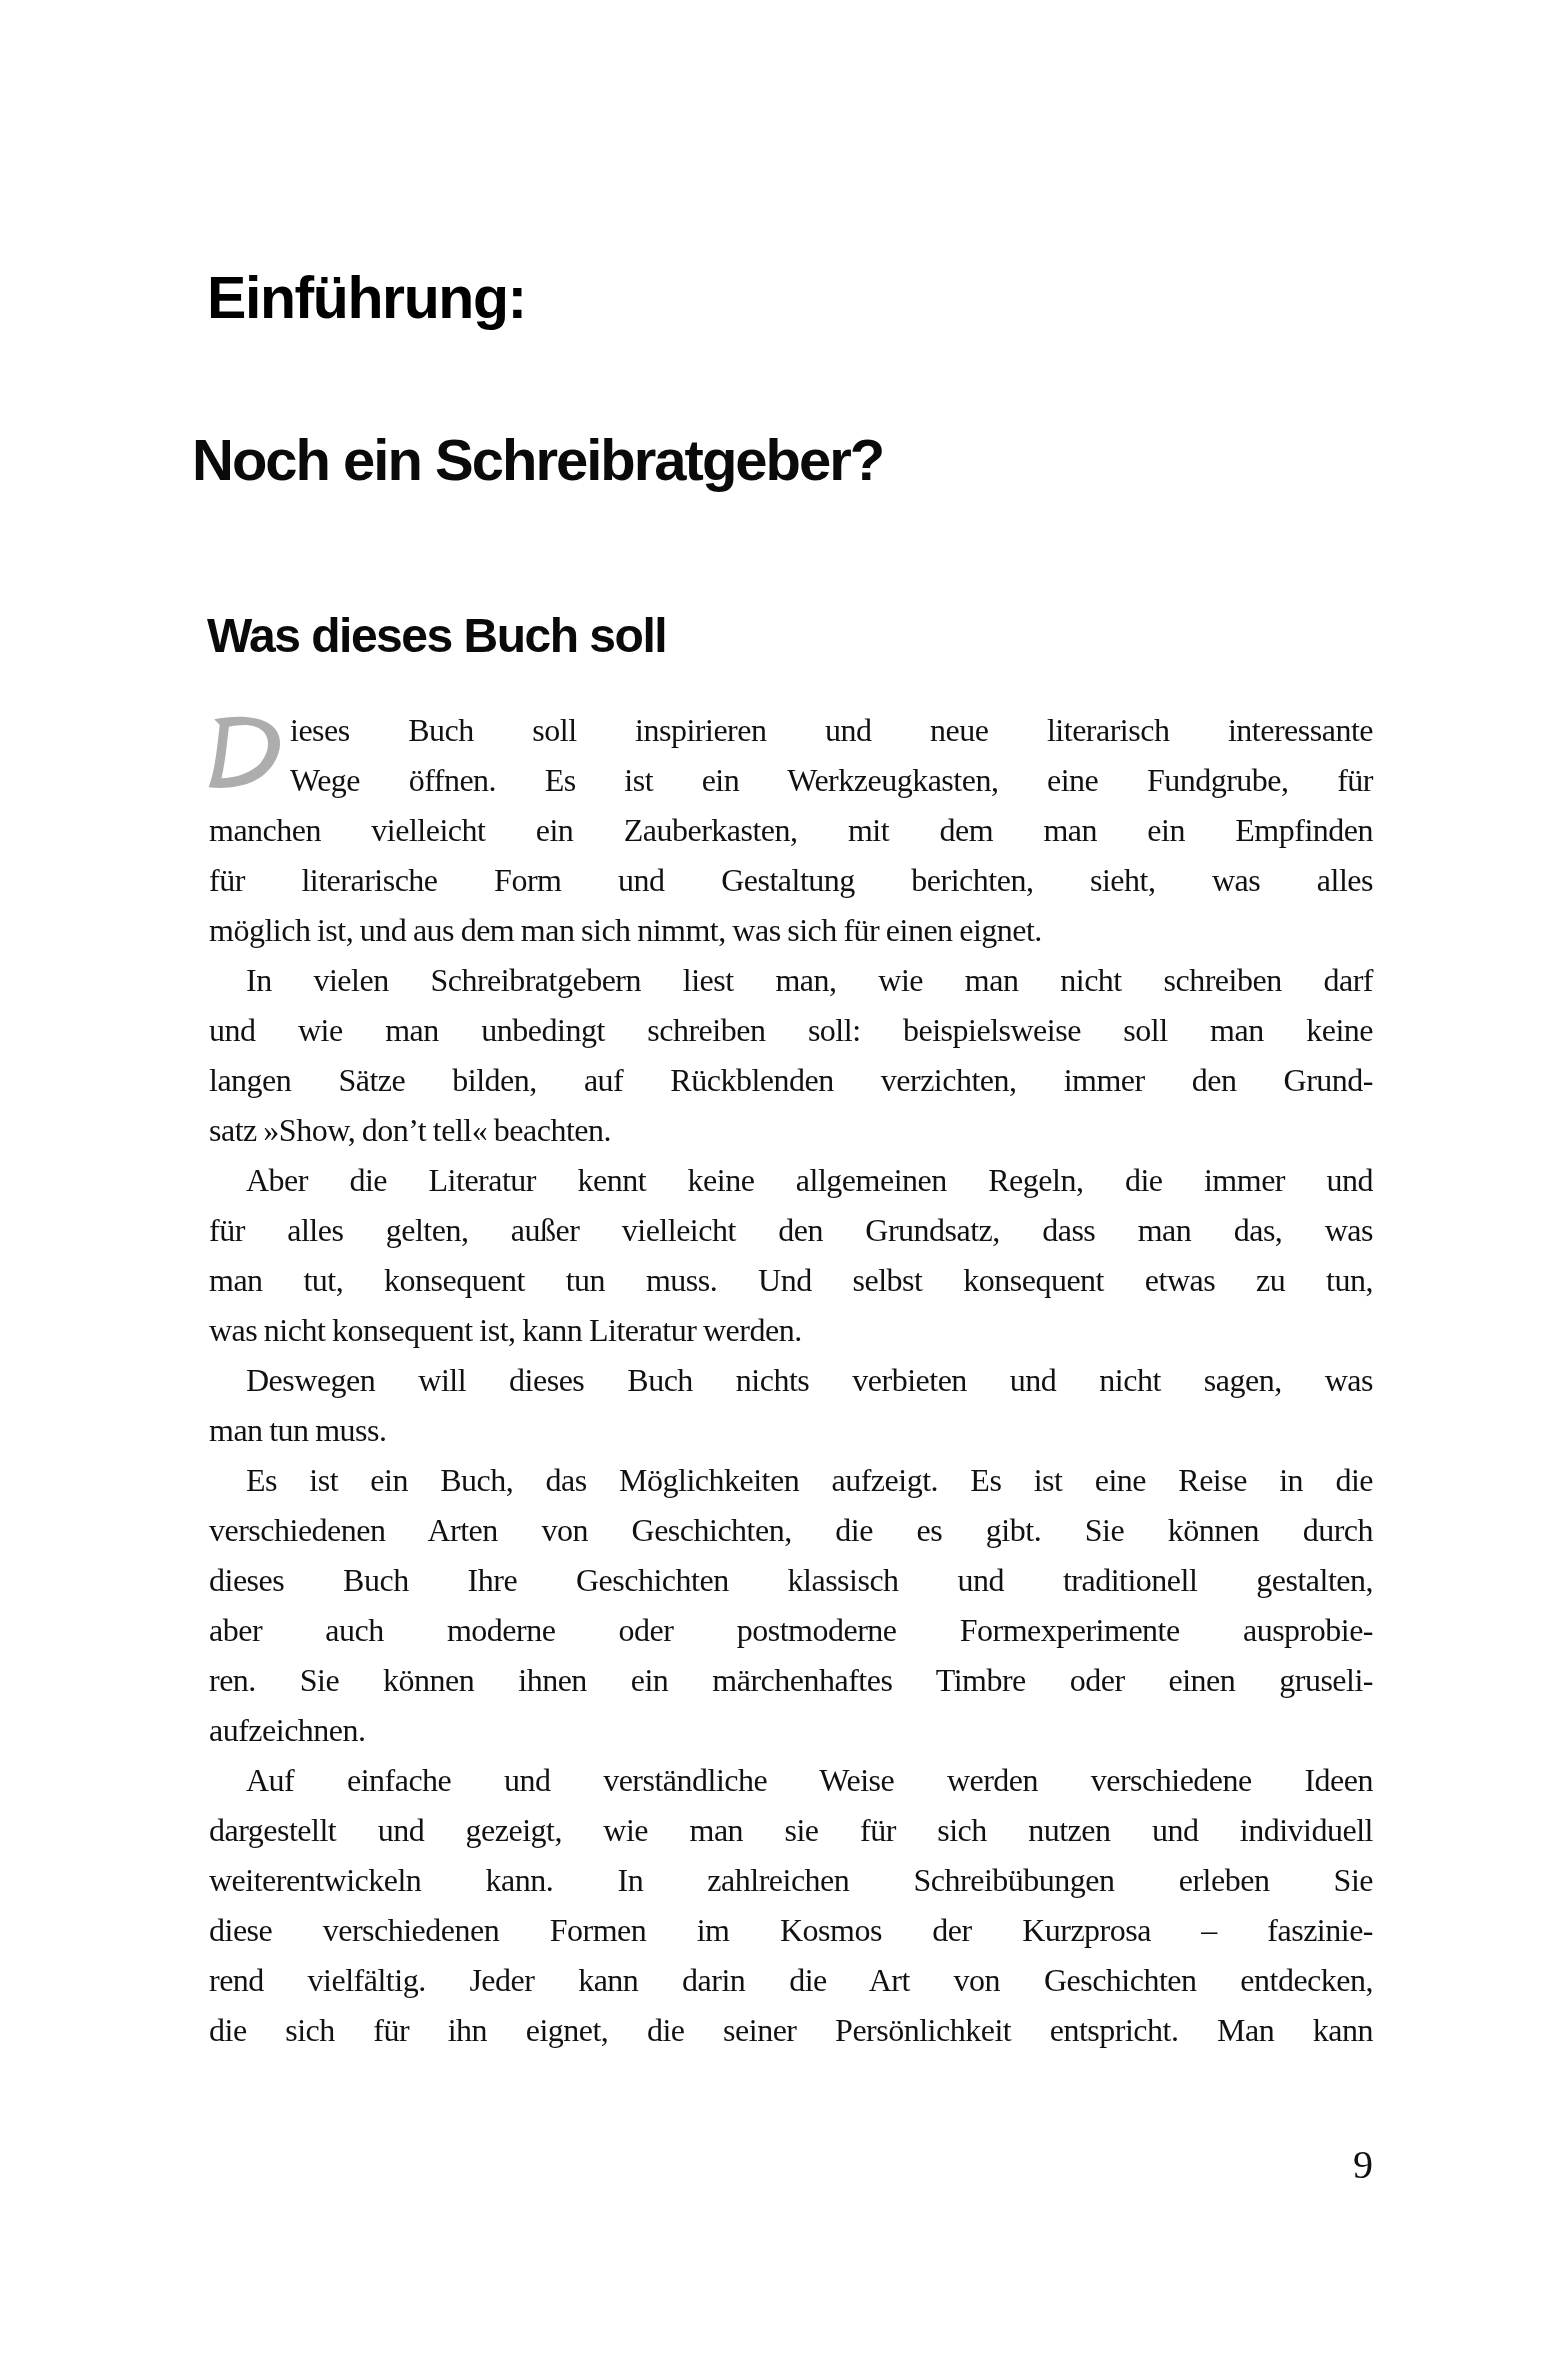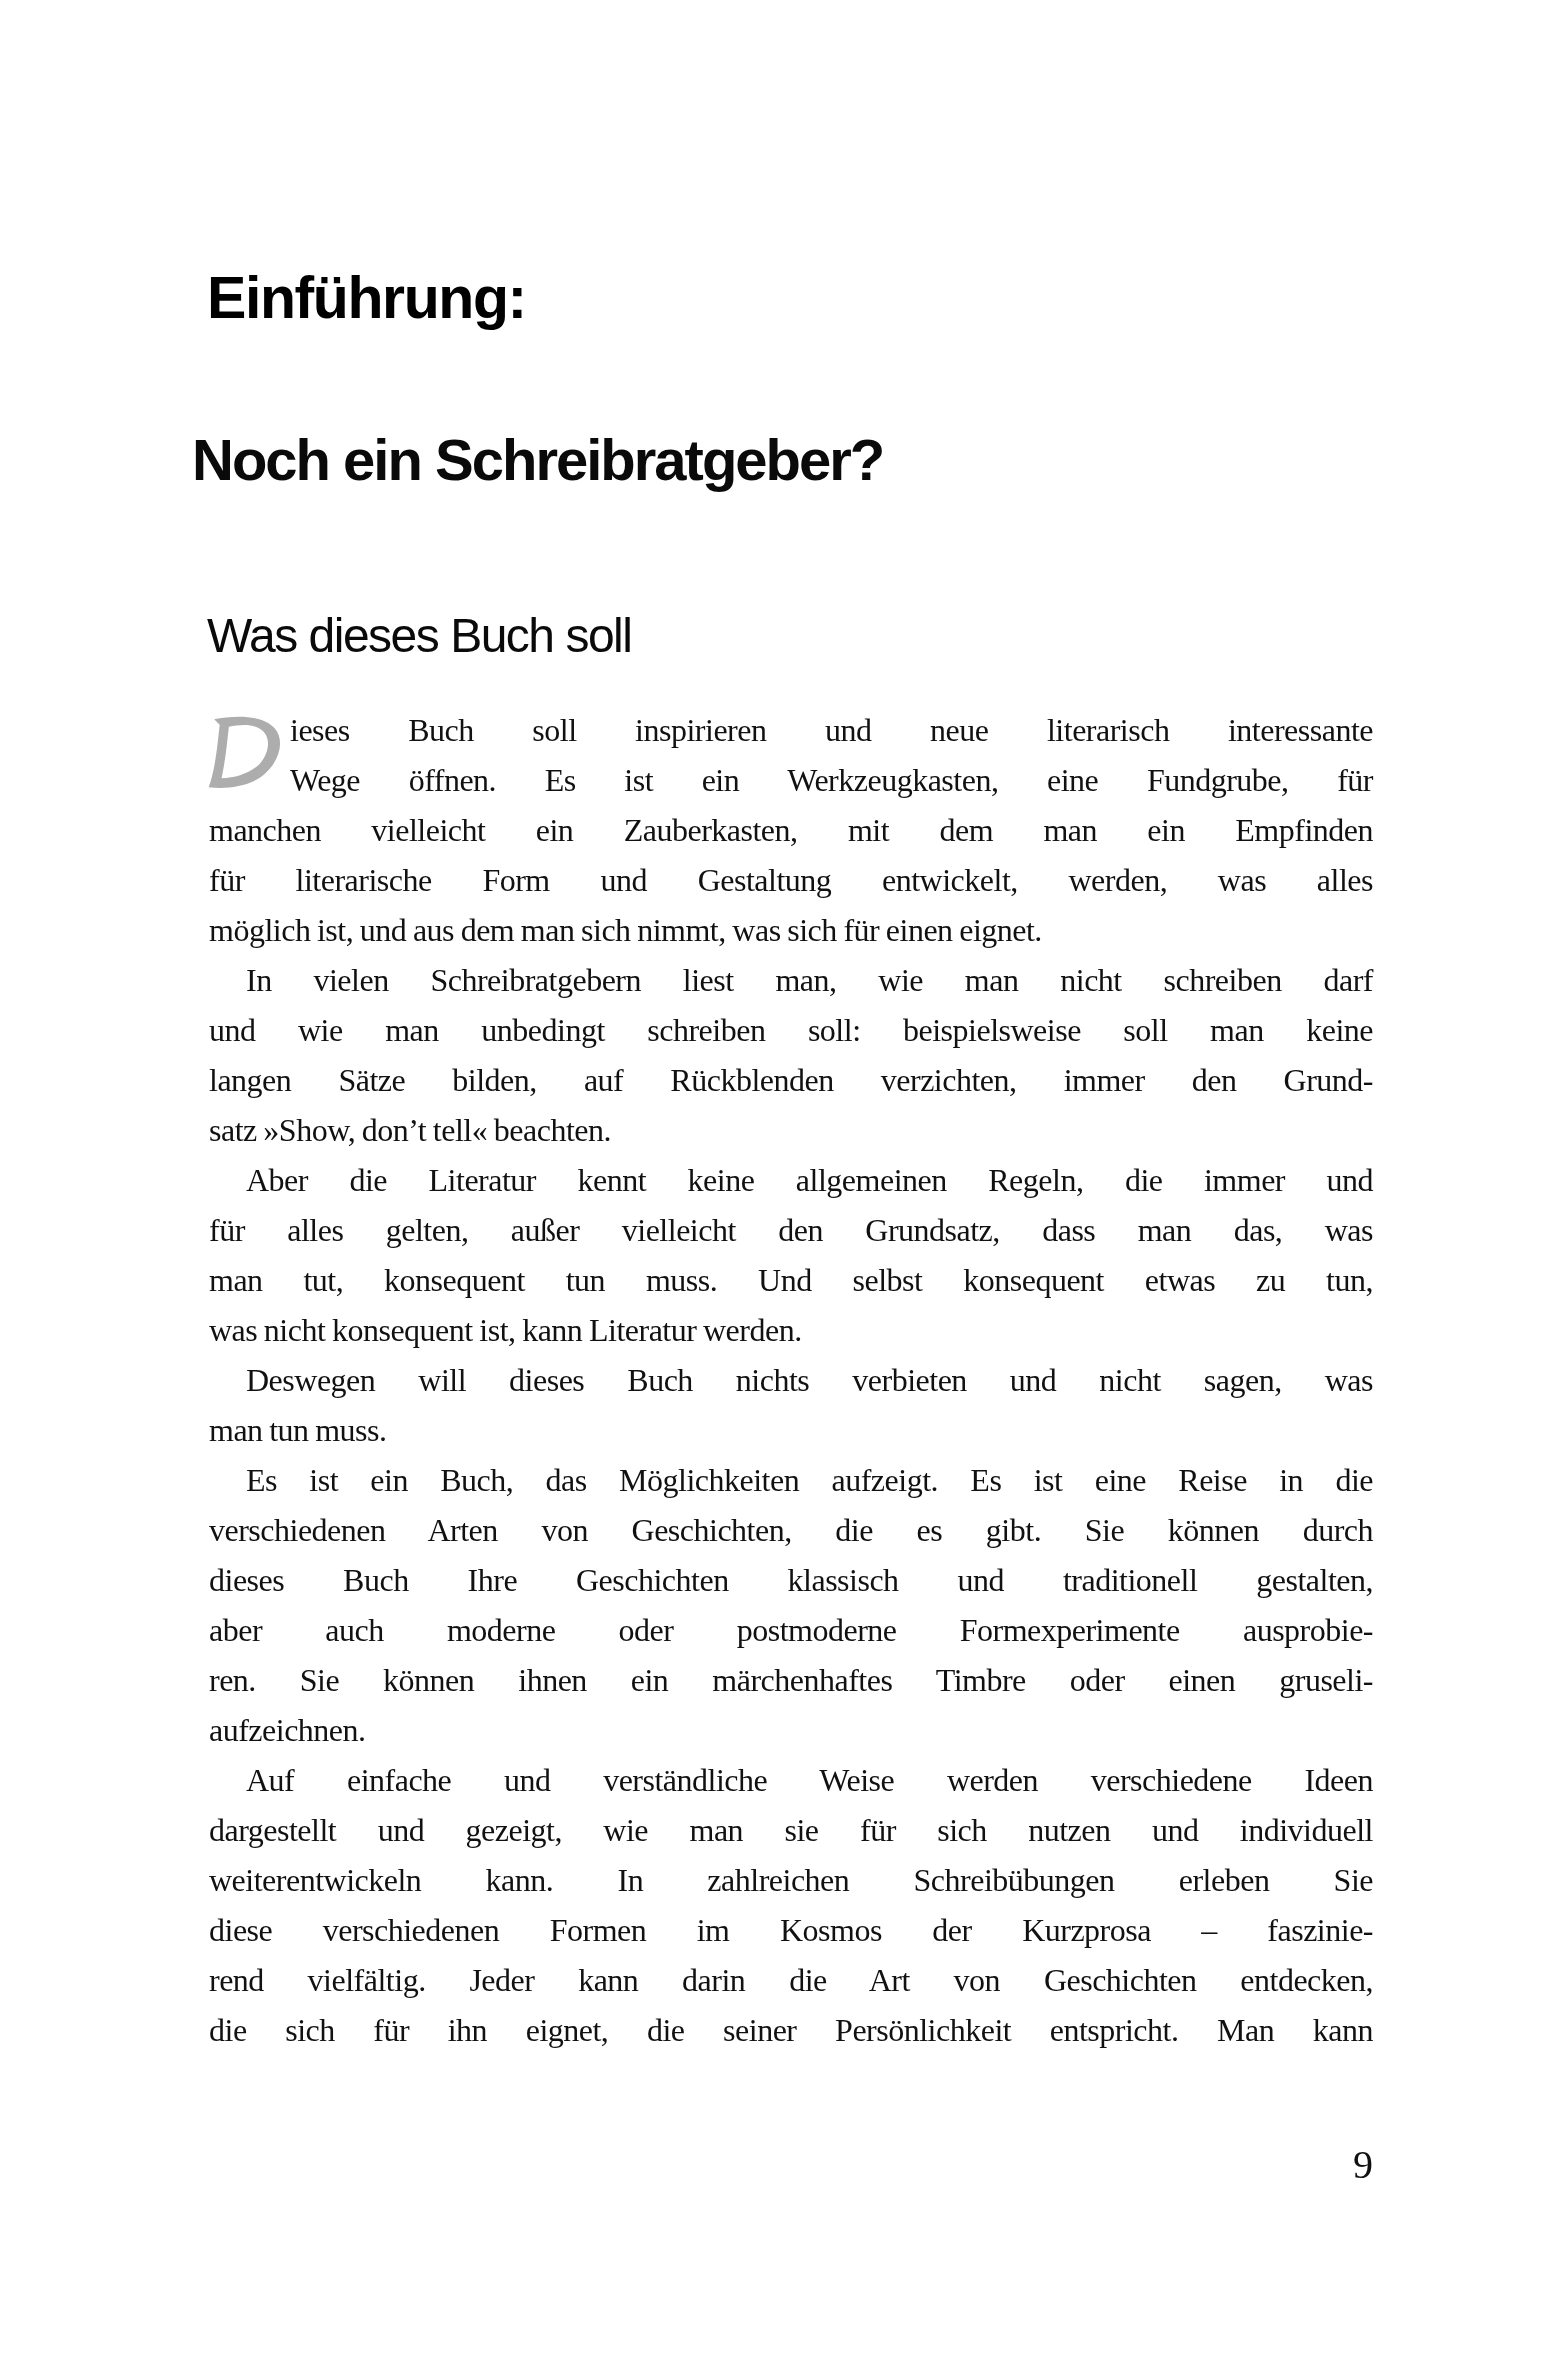--- a/index.html
+++ b/index.html
@@ -12,21 +12,21 @@
     color: #000000; margin: 0; white-space: nowrap;
   }
   .h-title {
     position: absolute; left: 192px; top: 423px;
     font-family: "Liberation Sans", sans-serif; font-weight: bold;
     font-size: 58px; line-height: 73px; letter-spacing: -2px;
     color: #0a0a0a; margin: 0; white-space: nowrap;
   }
   .h-section {
     position: absolute; left: 207px; top: 606px;
-    font-family: "Liberation Sans", sans-serif; font-weight: normal;
+    font-family: "Liberation Sans", sans-serif; font-weight: bold;
     font-size: 48px; line-height: 59px; letter-spacing: -1.5px;
     color: #0a0a0a; margin: 0; white-space: nowrap;
   }
   .body-text {
     position: absolute; left: 209px; top: 705px; width: 1164px;
     font-family: "Liberation Serif", serif; font-size: 32px;
     color: #111; letter-spacing: -0.5px; word-spacing: -0.9px;
   }
   .line {
     display: block; height: 50px; line-height: 50px;
@@ -57,21 +57,21 @@
   <svg class="dropcap" viewBox="0 0 86 86" aria-label="D">
     <path d="M10 8 C 30 4, 62 2, 76 18 C 88 32, 80 56, 62 70 C 46 82, 22 84, 4 82
              L 6 76 C 12 56, 14 32, 16 14 Z
              M 26 16 C 24 34, 22 54, 18 72 C 34 72, 50 66, 60 56 C 70 44, 72 28, 62 20 C 52 12, 38 14, 26 16 Z" fill="#adadad" fill-rule="evenodd"></path>
   </svg>
 
   <div class="body-text">
     <span class="line indent">ieses Buch soll inspirieren und neue literarisch interessante</span>
     <span class="line indent">Wege öffnen. Es ist ein Werkzeugkasten, eine Fundgrube, für</span>
     <span class="line">manchen vielleicht ein Zauberkasten, mit dem man ein Empfinden</span>
-    <span class="line">für literarische Form und Gestaltung entwickelt, werden, was alles</span>
+    <span class="line">für literarische Form und Gestaltung berichten, sieht, was alles</span>
     <span class="line last">möglich ist, und aus dem man sich nimmt, was sich für einen eignet.</span>
     <span class="line para">In vielen Schreibratgebern liest man, wie man nicht schreiben darf</span>
     <span class="line">und wie man unbedingt schreiben soll: beispielsweise soll man keine</span>
     <span class="line">langen Sätze bilden, auf Rückblenden verzichten, immer den Grund-</span>
     <span class="line last">satz »Show, don’t tell« beachten.</span>
     <span class="line para">Aber die Literatur kennt keine allgemeinen Regeln, die immer und</span>
     <span class="line">für alles gelten, außer vielleicht den Grundsatz, dass man das, was</span>
     <span class="line">man tut, konsequent tun muss. Und selbst konsequent etwas zu tun,</span>
     <span class="line last">was nicht konsequent ist, kann Literatur werden.</span>
     <span class="line para">Deswegen will dieses Buch nichts verbieten und nicht sagen, was</span>

